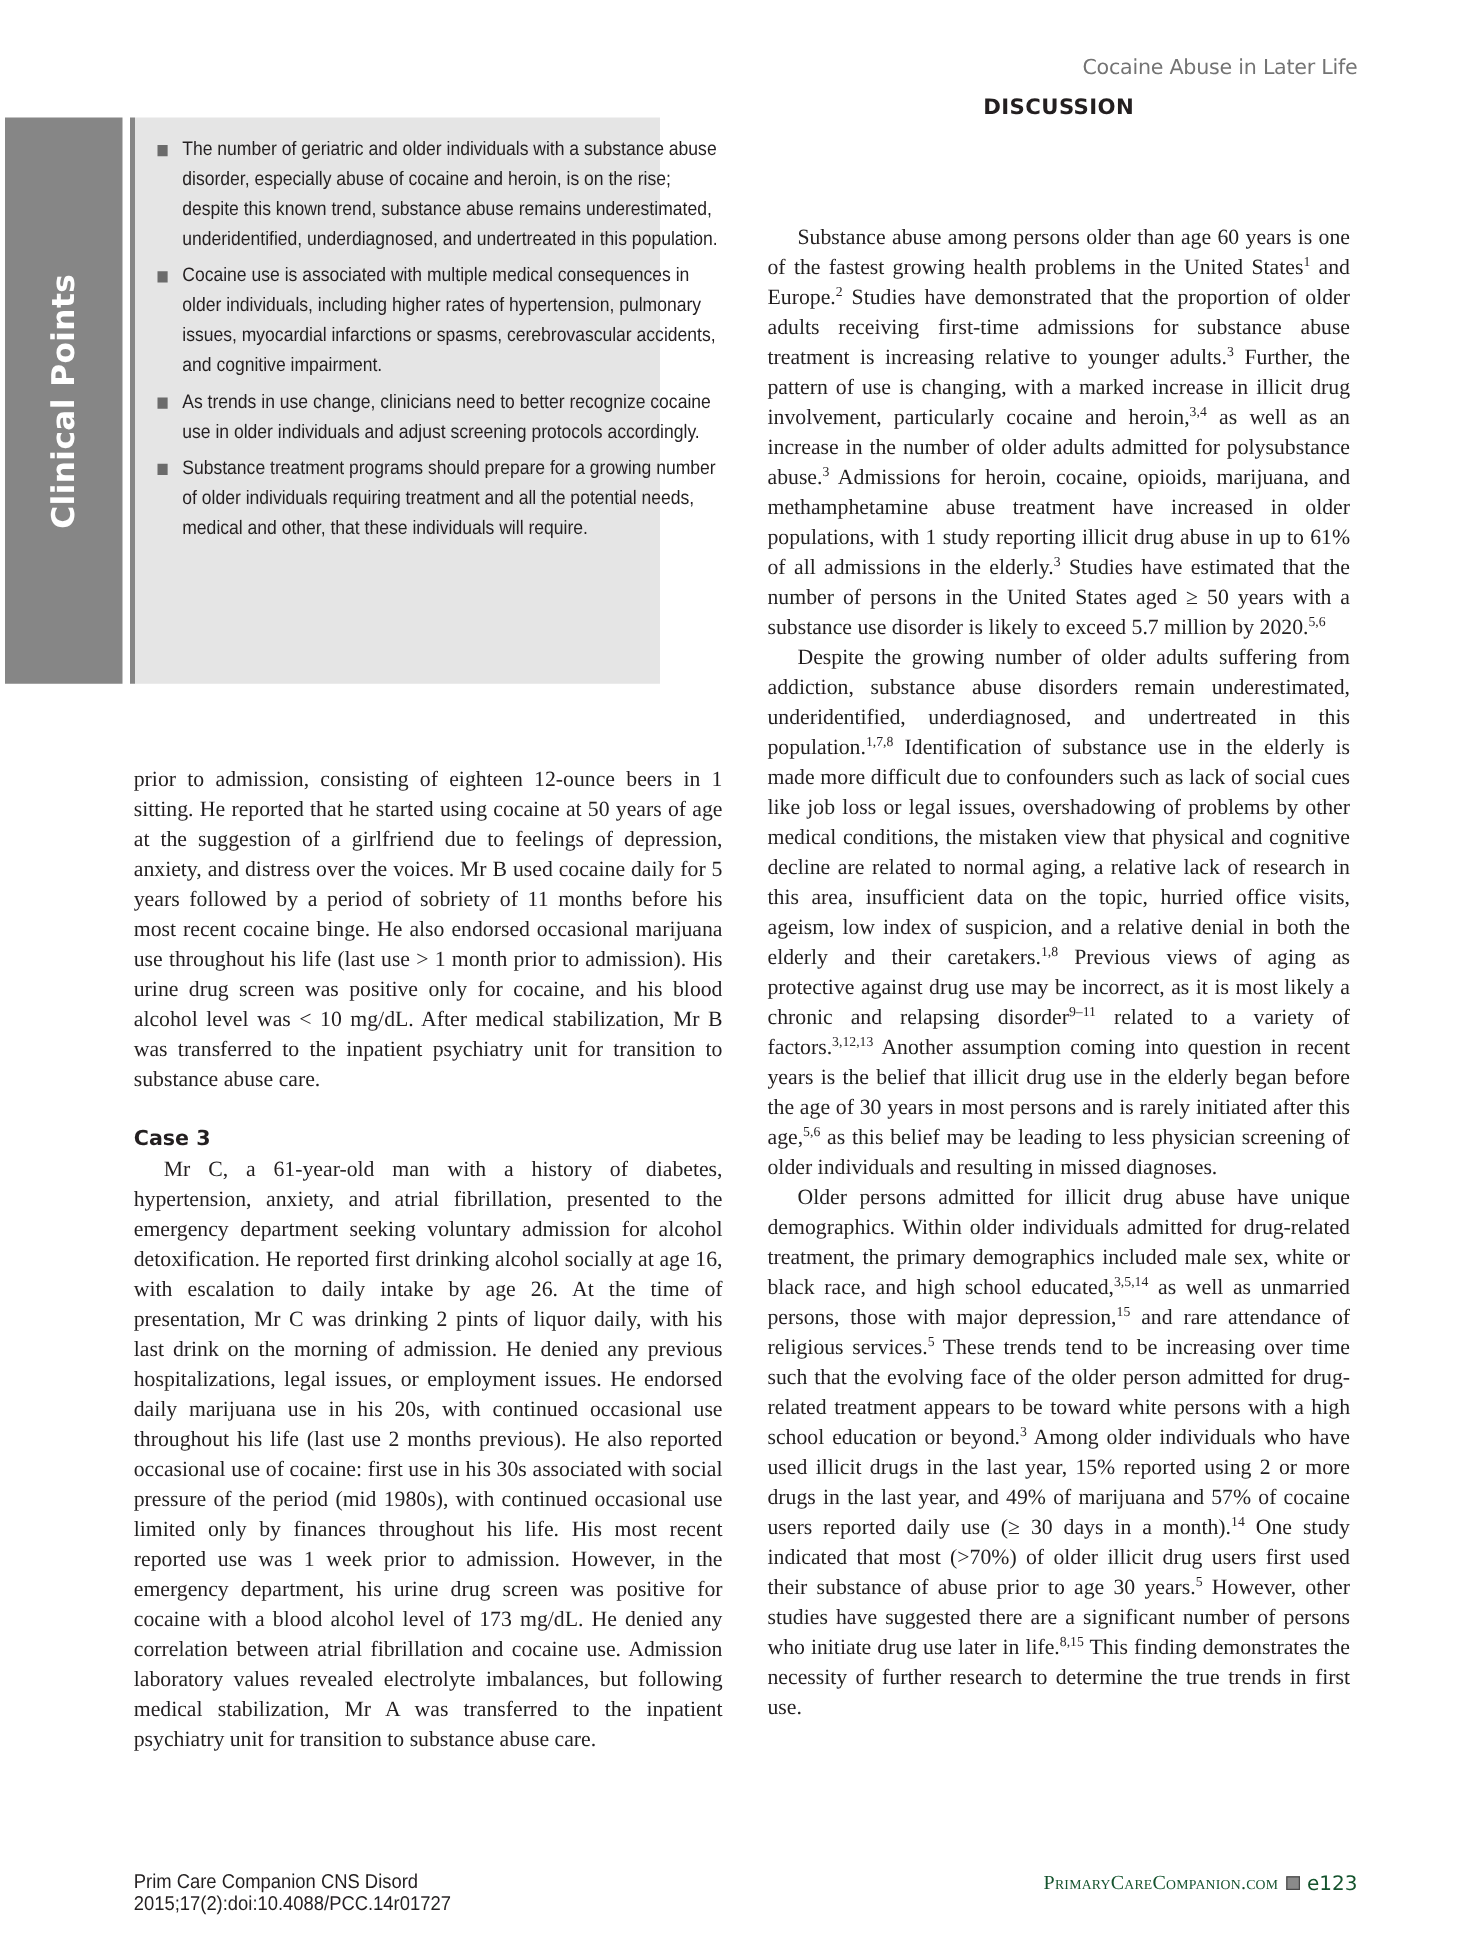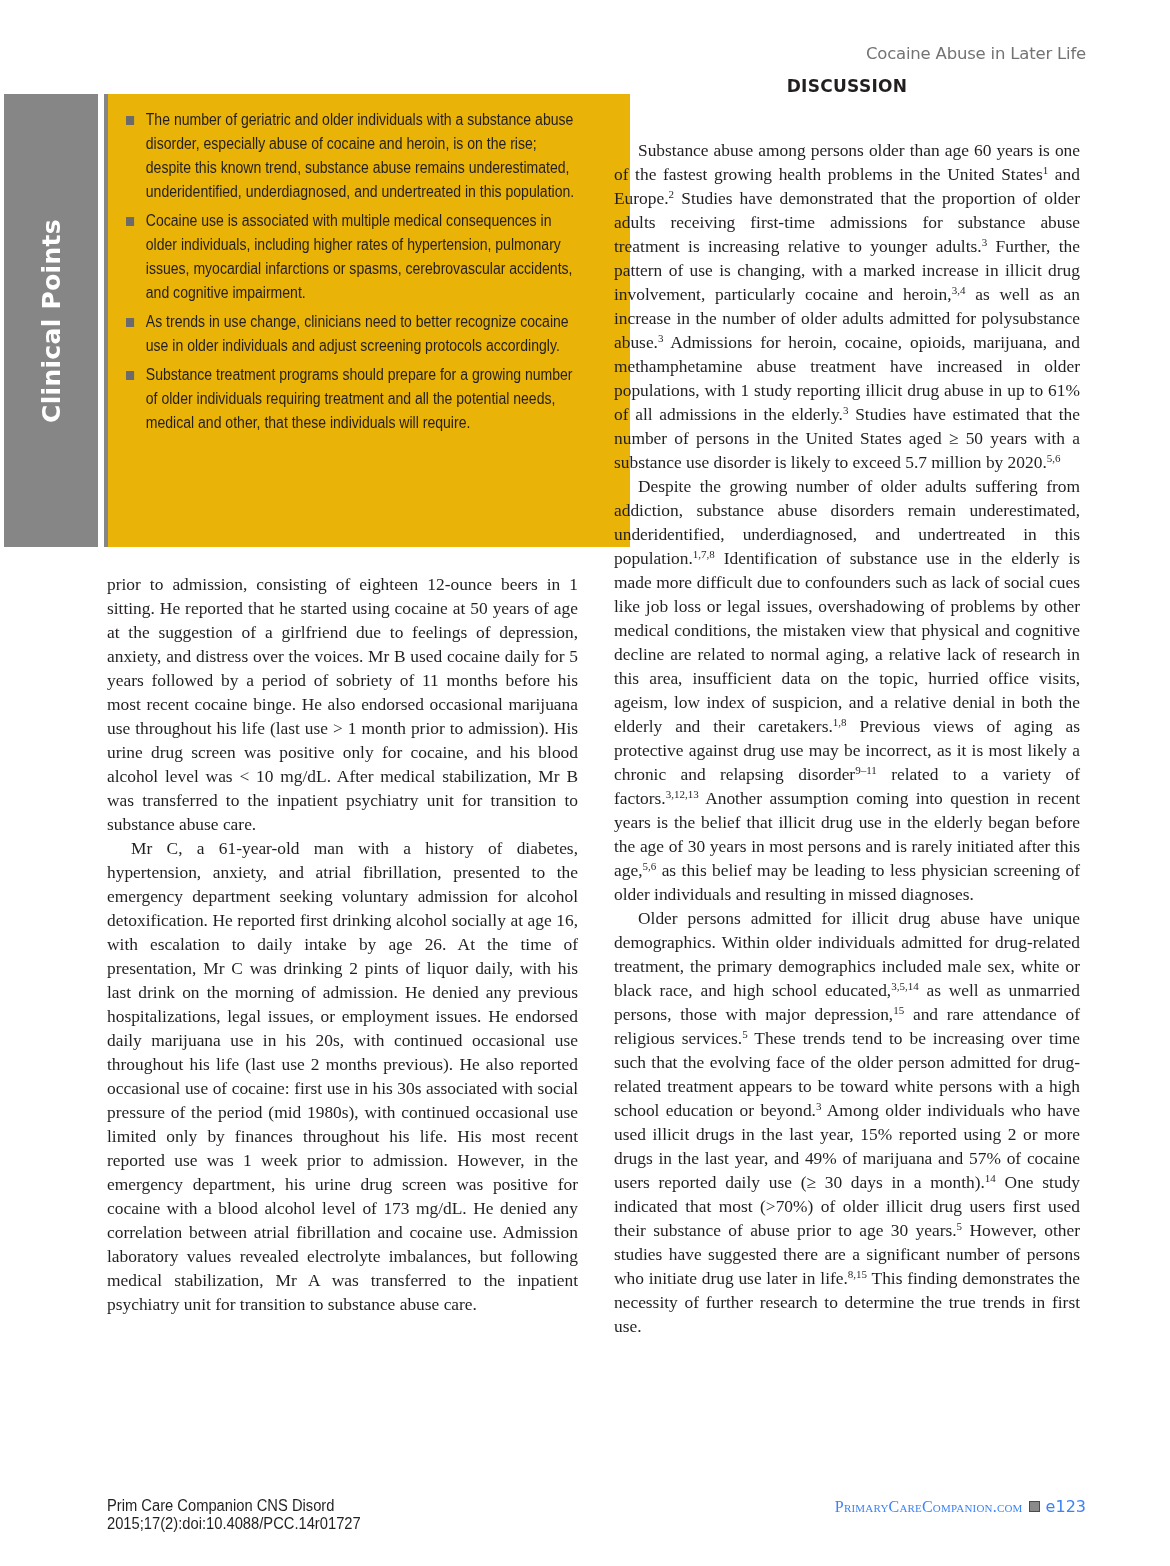--- a/index.html
+++ b/index.html
@@ -3,38 +3,38 @@
 <meta charset="utf-8">
 <style>
   html, body { margin: 0; padding: 0; background: #ffffff; }
   body { width: 1170px; height: 1566px; position: relative; overflow: hidden; color: #231f20; }
   .running-head { position: absolute; top: 44px; right: 84px; font-family: "DejaVu Sans", sans-serif; font-size: 16.5px; color: #737373; letter-spacing: -0.2px; }
 
   
   .cp-tab { position: absolute; left: 4px; top: 94px; width: 94px; height: 453px; background: #868686; }
   .cp-tab-label { position: absolute; left: 50%; top: 50%; transform: translate(-50%, -50%) rotate(-90deg); white-space: nowrap; color: #ffffff; font-family: "DejaVu Sans", sans-serif; font-weight: bold; font-size: 25px; letter-spacing: 0.3px; }
   .cp-rule { position: absolute; left: 104px; top: 94px; width: 4px; height: 453px; background: #868686; }
-  .cp-box { position: absolute; left: 108px; top: 94px; width: 522px; height: 453px; background: #eab308; }
+  .cp-box { position: absolute; left: 108px; top: 94px; width: 420px; height: 453px; background: #e5e5e5; }
   .cp-list { list-style: none; margin: 0; padding: 14px 0 0 0; position: absolute; left: 18px; top: 0; width: 440px; }
   .cp-item { position: relative; padding-left: 22px; font-family: "Liberation Sans", sans-serif; font-size: 15.6px; line-height: 24px; color: #231f20; margin-bottom: 5px; transform: scaleX(0.9); transform-origin: left top; width: 478px; }
   .cp-bullet { position: absolute; left: 0; top: 8px; width: 9px; height: 9px; background: #6b6b6b; }
 
   
-  .col { position: absolute; font-family: "Liberation Serif", serif; font-size: 17.4px; line-height: 24px; color: #231f20; text-align: justify; }
+  .col { position: absolute; font-family: "Liberation Serif", serif; font-size: 17.4px; line-height: 24px; color: #231f20; text-align: justify; margin-top: 39px; }
   .col-left { left: 107px; top: 572px; width: 471px; }
   .col-right { left: 614px; top: 138px; width: 466px; }
   .col p { margin: 0; }
   .indent { text-indent: 24px; }
   .section-heading { position: absolute; left: 614px; top: 76px; width: 466px; text-align: center; font-family: "DejaVu Sans", sans-serif; font-weight: bold; font-size: 17px; color: #231f20; letter-spacing: 0.3px; }
   .case-heading { font-family: "DejaVu Sans", sans-serif; font-weight: bold; font-size: 16.5px; margin: 24px 0 0 0; line-height: 24px; text-align: left; }
   sup { font-size: 11px; line-height: 0; vertical-align: 6px; }
 
   
   .footer-left { position: absolute; left: 107px; top: 1497px; font-family: "Liberation Sans", sans-serif; font-size: 16px; line-height: 18px; color: #231f20; transform: scaleX(0.92); transform-origin: left top; }
-  .footer-right { position: absolute; right: 84px; top: 1497px; font-family: "Liberation Serif", serif; font-size: 16px; color: #3b82f6; display: flex; align-items: center; gap: 6px; }
+  .footer-right { position: absolute; right: 84px; top: 1497px; font-family: "Liberation Serif", serif; font-size: 16px; color: #14532d; display: flex; align-items: center; gap: 6px; }
   .site { font-variant: small-caps; letter-spacing: 0.2px; }
   .sq { display: inline-block; width: 11px; height: 11px; background: #8a8a8a; border: 1px solid #4a4a4a; box-sizing: border-box; }
   .pageno { font-family: "DejaVu Sans", sans-serif; font-size: 16px; }
 </style>
 </head>
 <body>
 
 <div class="running-head">Cocaine Abuse in Later Life</div>
 
 <div class="cp-tab">
@@ -45,20 +45,21 @@
   <ul class="cp-list">
     <li class="cp-item"><span class="cp-bullet"></span><span>The number of geriatric and older individuals with a substance abuse disorder, especially abuse of cocaine and heroin, is on the rise; despite this known trend, substance abuse remains underestimated, underidentified, underdiagnosed, and undertreated in this population.</span></li>
     <li class="cp-item"><span class="cp-bullet"></span><span>Cocaine use is associated with multiple medical consequences in older individuals, including higher rates of hypertension, pulmonary issues, myocardial infarctions or spasms, cerebrovascular accidents, and cognitive impairment.</span></li>
     <li class="cp-item"><span class="cp-bullet"></span><span>As trends in use change, clinicians need to better recognize cocaine use in older individuals and adjust screening protocols accordingly.</span></li>
     <li class="cp-item"><span class="cp-bullet"></span><span>Substance treatment programs should prepare for a growing number of older individuals requiring treatment and all the potential needs, medical and other, that these individuals will require.</span></li>
   </ul>
 </div>
 
 <div class="col col-left">
   <p>prior to admission, consisting of eighteen 12-ounce beers in 1 sitting. He reported that he started using cocaine at 50 years of age at the suggestion of a girlfriend due to feelings of depression, anxiety, and distress over the voices. Mr B used cocaine daily for 5 years followed by a period of sobriety of 11 months before his most recent cocaine binge. He also endorsed occasional marijuana use throughout his life (last use &gt; 1 month prior to admission). His urine drug screen was positive only for cocaine, and his blood alcohol level was &lt; 10 mg/dL. After medical stabilization, Mr B was transferred to the inpatient psychiatry unit for transition to substance abuse care.</p>
+  <div class="case-heading">Case 3</div>
   <p class="indent">Mr C, a 61-year-old man with a history of diabetes, hypertension, anxiety, and atrial fibrillation, presented to the emergency department seeking voluntary admission for alcohol detoxification. He reported first drinking alcohol socially at age 16, with escalation to daily intake by age 26. At the time of presentation, Mr C was drinking 2 pints of liquor daily, with his last drink on the morning of admission. He denied any previous hospitalizations, legal issues, or employment issues. He endorsed daily marijuana use in his 20s, with continued occasional use throughout his life (last use 2 months previous). He also reported occasional use of cocaine: first use in his 30s associated with social pressure of the period (mid 1980s), with continued occasional use limited only by finances throughout his life. His most recent reported use was 1 week prior to admission. However, in the emergency department, his urine drug screen was positive for cocaine with a blood alcohol level of 173 mg/dL. He denied any correlation between atrial fibrillation and cocaine use. Admission laboratory values revealed electrolyte imbalances, but following medical stabilization, Mr A was transferred to the inpatient psychiatry unit for transition to substance abuse care.</p>
 </div>
 
 <div class="section-heading">DISCUSSION</div>
 <div class="col col-right">
   <p class="indent"><span>Substance abuse among persons older than age 60 years is one of the fastest growing health problems in the United States</span><sup>1</sup><span> and Europe.</span><sup>2</sup><span> Studies have demonstrated that the proportion of older adults receiving first-time admissions for substance abuse treatment is increasing relative to younger adults.</span><sup>3</sup><span> Further, the pattern of use is changing, with a marked increase in illicit drug involvement, particularly cocaine and heroin,</span><sup>3,4</sup><span> as well as an increase in the number of older adults admitted for polysubstance abuse.</span><sup>3</sup><span> Admissions for heroin, cocaine, opioids, marijuana, and methamphetamine abuse treatment have increased in older populations, with 1 study reporting illicit drug abuse in up to 61% of all admissions in the elderly.</span><sup>3</sup><span> Studies have estimated that the number of persons in the United States aged ≥ 50 years with a substance use disorder is likely to exceed 5.7 million by 2020.</span><sup>5,6</sup></p>
 
   <p class="indent"><span>Despite the growing number of older adults suffering from addiction, substance abuse disorders remain underestimated, underidentified, underdiagnosed, and undertreated in this population.</span><sup>1,7,8</sup><span> Identification of substance use in the elderly is made more difficult due to confounders such as lack of social cues like job loss or legal issues, overshadowing of problems by other medical conditions, the mistaken view that physical and cognitive decline are related to normal aging, a relative lack of research in this area, insufficient data on the topic, hurried office visits, ageism, low index of suspicion, and a relative denial in both the elderly and their caretakers.</span><sup>1,8</sup><span> Previous views of aging as protective against drug use may be incorrect, as it is most likely a chronic and relapsing disorder</span><sup>9–11</sup><span> related to a variety of factors.</span><sup>3,12,13</sup><span> Another assumption coming into question in recent years is the belief that illicit drug use in the elderly began before the age of 30 years in most persons and is rarely initiated after this age,</span><sup>5,6</sup><span> as this belief may be leading to less physician screening of older individuals and resulting in missed diagnoses.</span></p>
 
   <p class="indent"><span>Older persons admitted for illicit drug abuse have unique demographics. Within older individuals admitted for drug-related treatment, the primary demographics included male sex, white or black race, and high school educated,</span><sup>3,5,14</sup><span> as well as unmarried persons, those with major depression,</span><sup>15</sup><span> and rare attendance of religious services.</span><sup>5</sup><span> These trends tend to be increasing over time such that the evolving face of the older person admitted for drug-related treatment appears to be toward white persons with a high school education or beyond.</span><sup>3</sup><span> Among older individuals who have used illicit drugs in the last year, 15% reported using 2 or more drugs in the last year, and 49% of marijuana and 57% of cocaine users reported daily use (≥ 30 days in a month).</span><sup>14</sup><span> One study indicated that most (&gt;70%) of older illicit drug users first used their substance of abuse prior to age 30 years.</span><sup>5</sup><span> However, other studies have suggested there are a significant number of persons who initiate drug use later in life.</span><sup>8,15</sup><span> This finding demonstrates the necessity of further research to determine the true trends in first use.</span></p>

